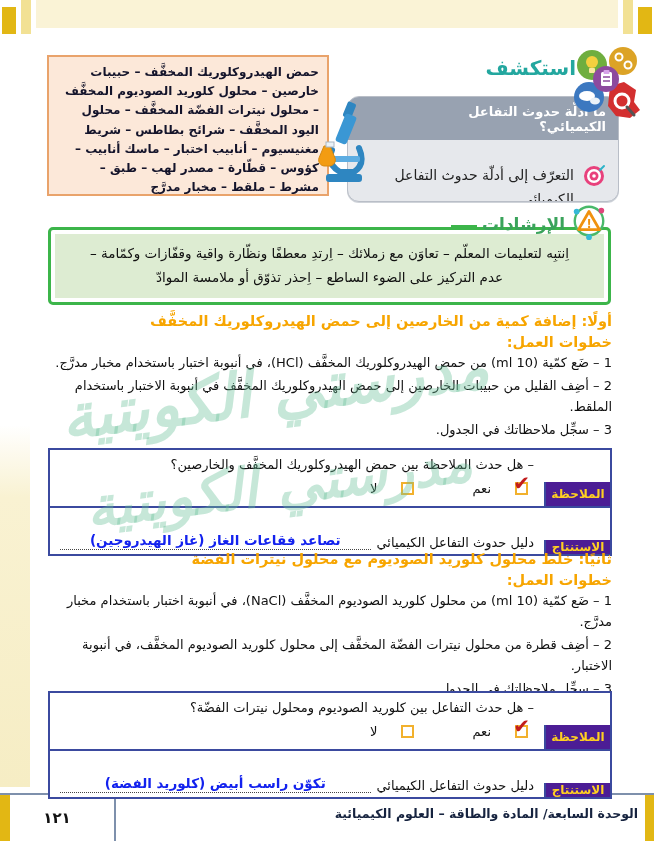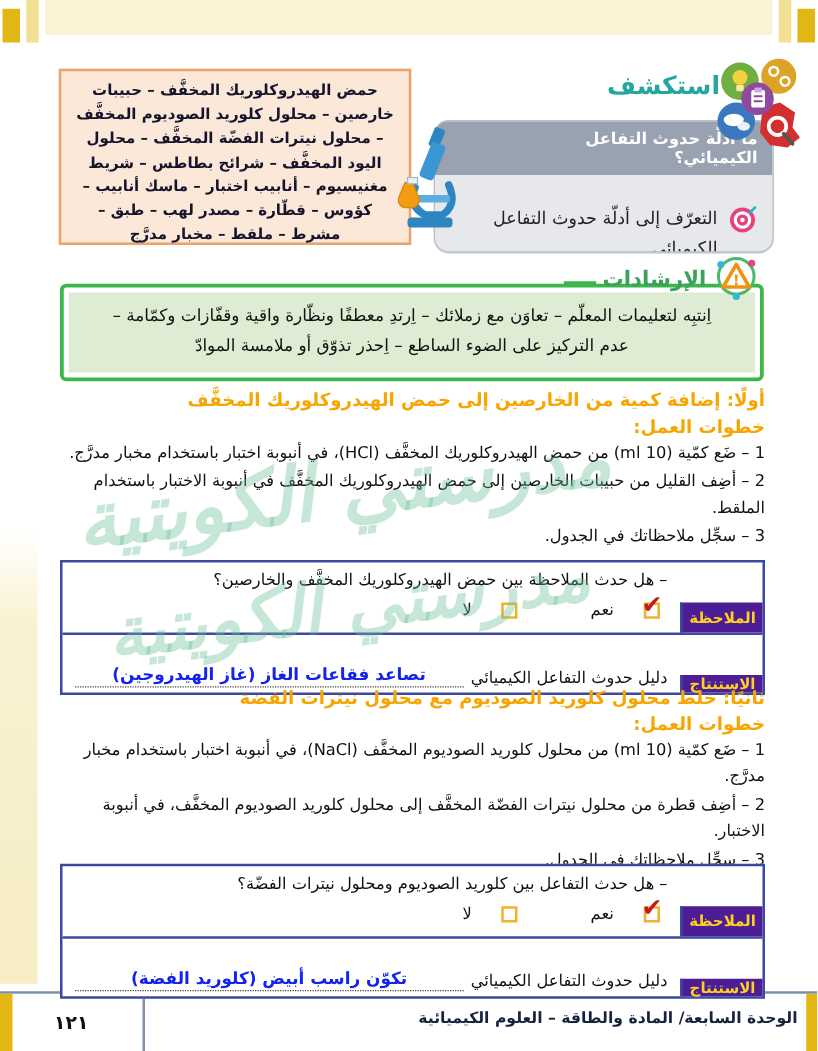--- a/index.html
+++ b/index.html
@@ -17,21 +17,21 @@
 
   
   .wm { position:absolute; color:rgba(106,192,152,.38); font-style:italic; font-weight:bold;
         transform:rotate(-7deg); white-space:nowrap; pointer-events:none; z-index:5; }
   .wm1 { left:60px; top:355px; font-size:62px; }
   .wm2 { left:85px; top:452px; font-size:56px; }
 
   
   .materials { position:absolute; left:47px; top:55px; width:282px; height:141px;
                background:#fce8d9; border:2px solid #e9a36b; padding:6px 8px;
-               direction:rtl; text-align:center; font-weight:bold; font-size:12px;
+               direction:rtl; text-align:right; font-weight:bold; font-size:12px;
                line-height:1.6; color:#14142b; z-index:2; }
 
   
   .scope { position:absolute; left:318px; top:98px; width:50px; height:90px; z-index:3; }
 
   
   .explore-title { position:absolute; top:56px; left:352px; width:224px;
                    border-bottom:3px solid #23a79f; color:#23a79f; font-size:20px;
                    font-weight:bold; text-align:right; padding-bottom:19px; direction:rtl; z-index:2; }
   .icon-cluster  { position:absolute; top:44px; left:572px; width:70px; height:92px; z-index:4; }

